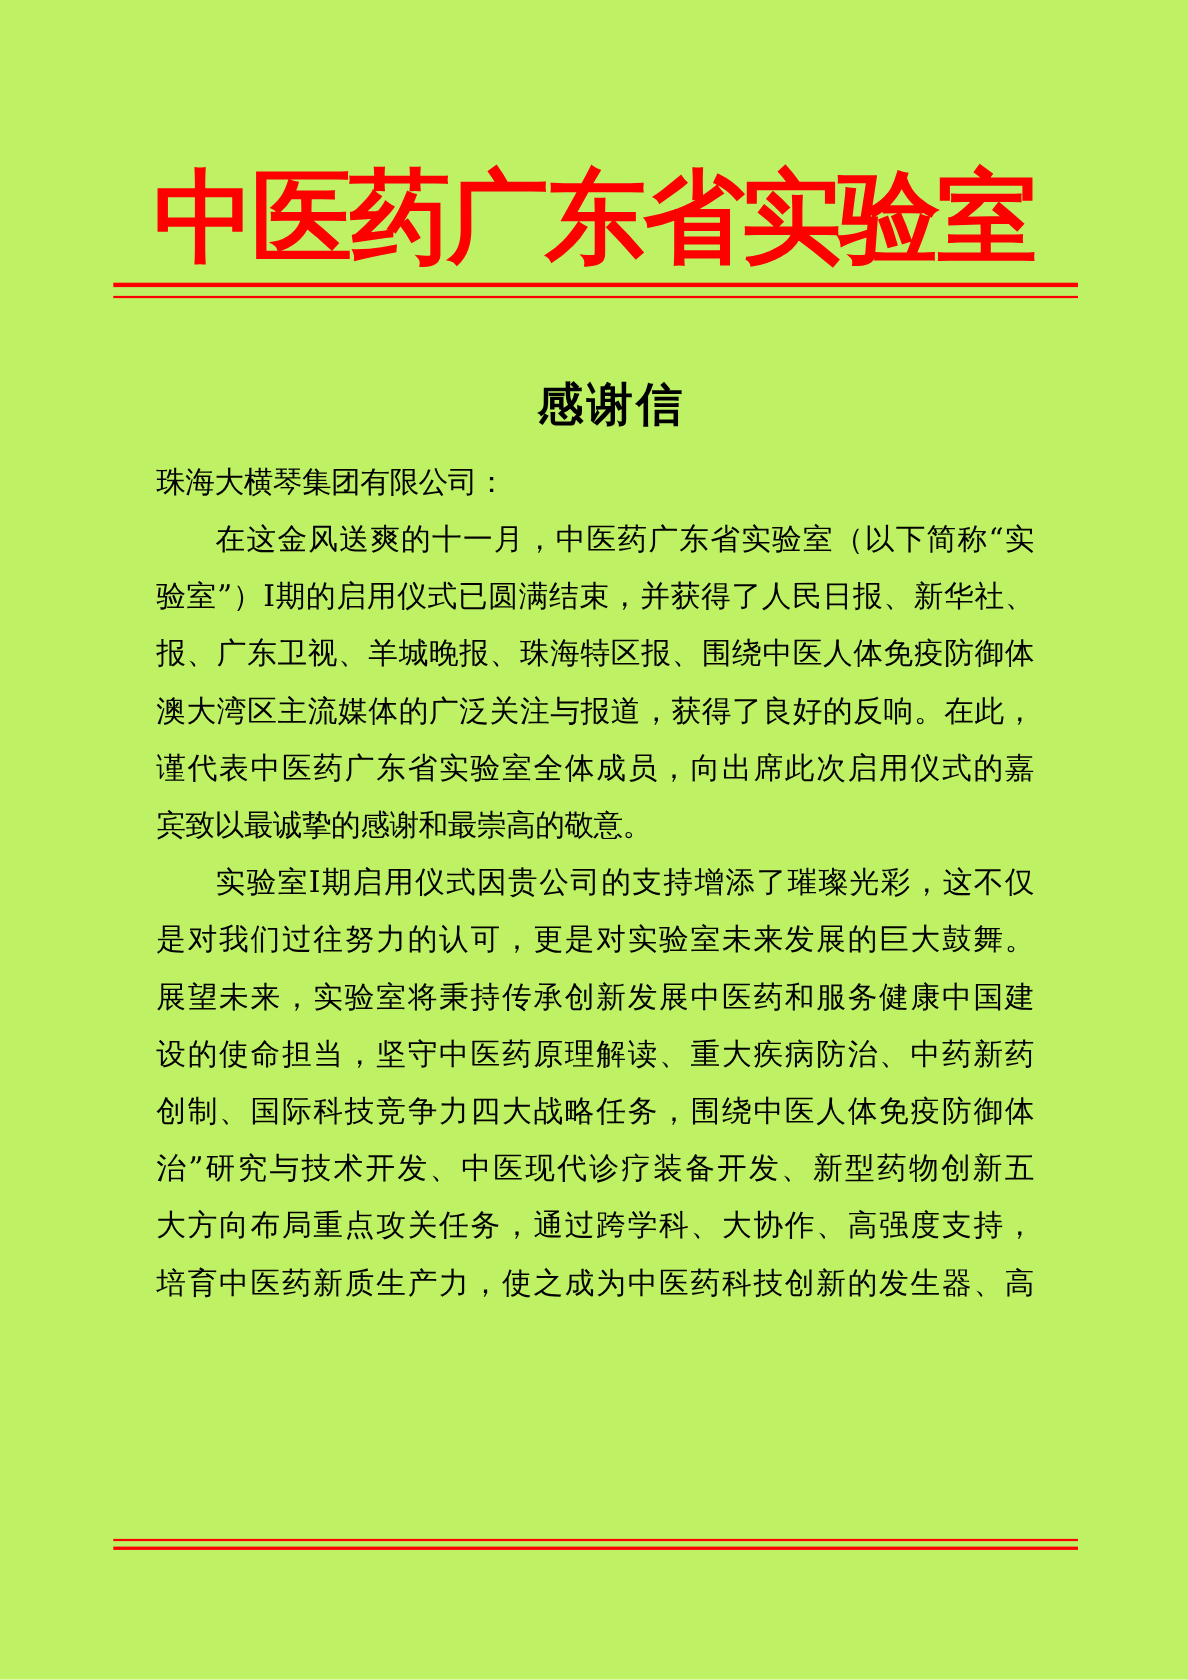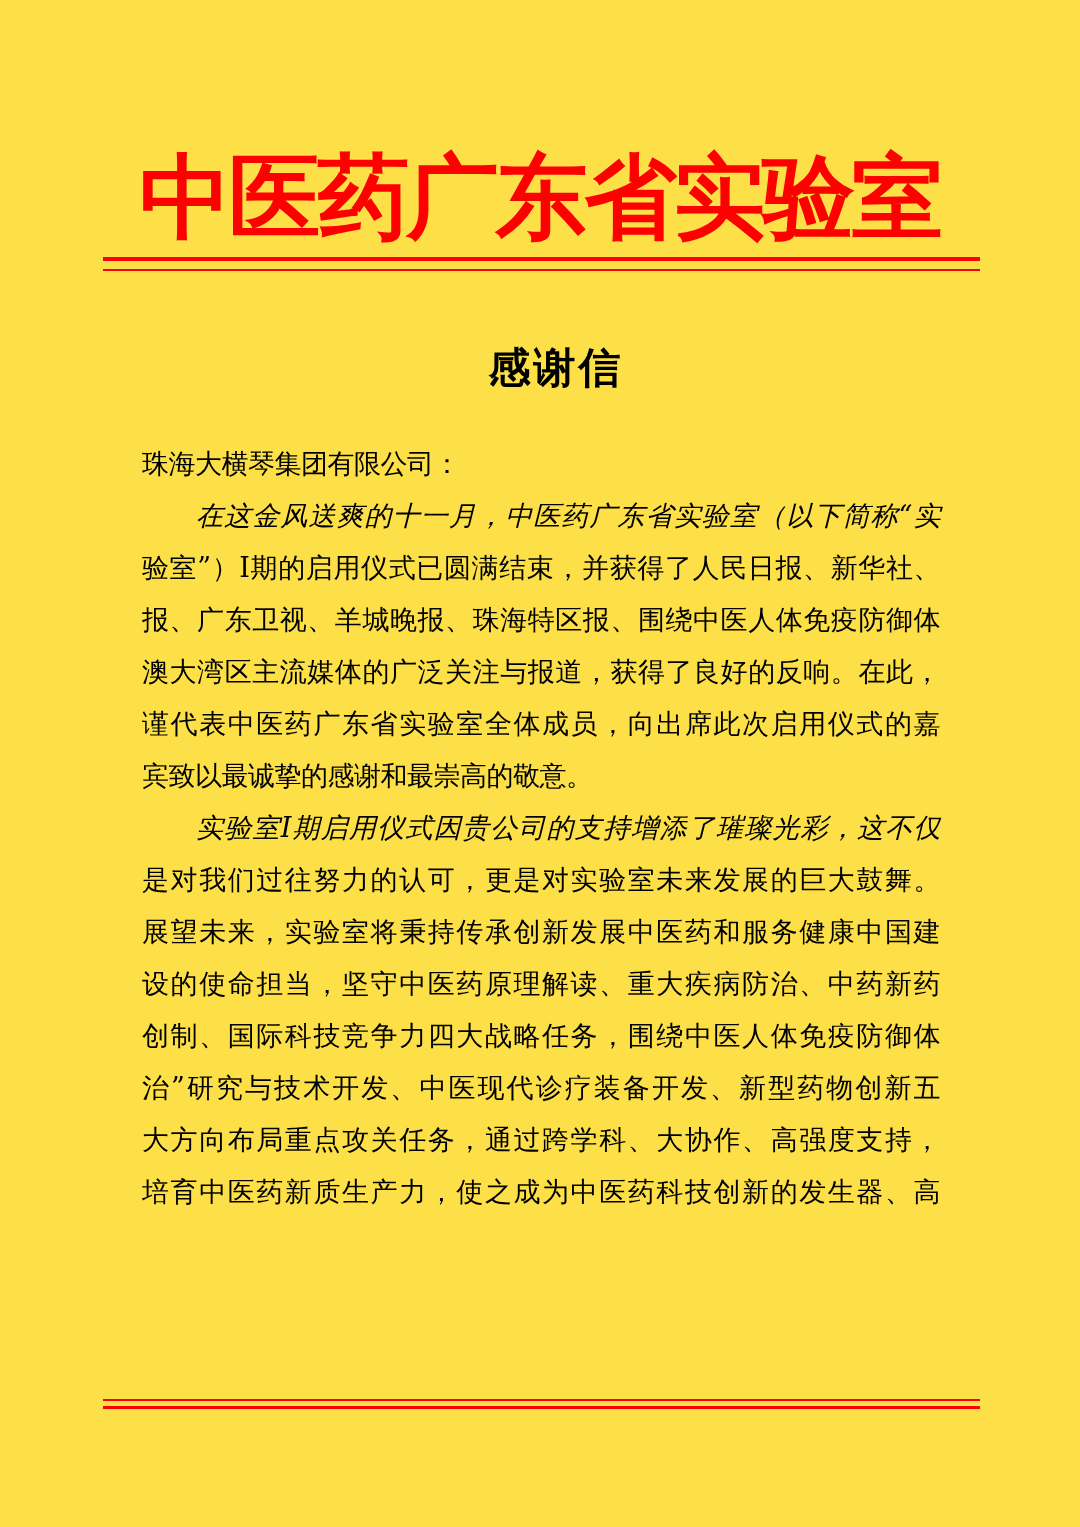--- a/index.html
+++ b/index.html
@@ -4,21 +4,21 @@
 <style>
   html, body {
     margin: 0;
     padding: 0;
     background: #ffffff;
   }
   .page {
     position: relative;
     width: 1080px;
     height: 1527px;
-    background: #fde047;
+    background: #bef264;
     color: #000000;
     font-family: "DejaVu Serif", serif;
     overflow: hidden;
   }
   .letterhead-title {
     position: absolute;
     top: 138px;
     left: 0;
     width: 100%;
     height: 118px;
@@ -48,38 +48,37 @@
     margin: 16px;
     text-align: center;
     font-size: 42px;
     line-height: 56px;
     font-weight: bold;
     letter-spacing: 3px;
     color: #000000;
   }
   .letter-body {
     position: absolute;
-    top: 438px;
+    top: 413px;
     left: 142px;
     width: 798px;
   }
   .line {
     height: 52px;
     line-height: 52px;
     font-size: 27px;
     letter-spacing: -0.5px;
     text-align: left;
   }
   .line.justify {
     text-align: justify;
     text-align-last: justify;
   }
   .line.indent {
     text-indent: 54px;
-    font-style: italic;
   }
 </style>
 </head>
 <body>
 
 <div class="page">
 
   <div class="letterhead-title">中医药广东省实验室</div>
 
   <div class="rule rule-top-thick"></div>

